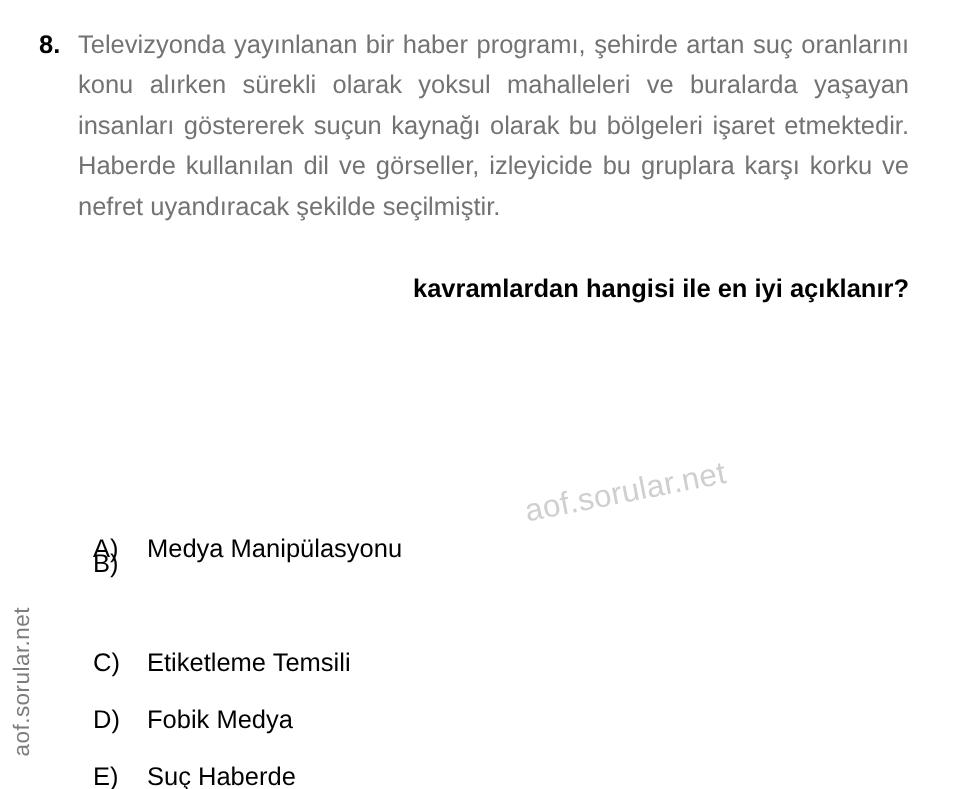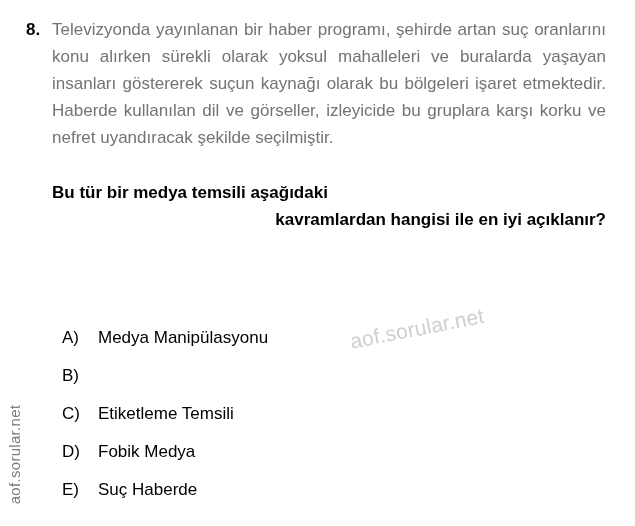--- a/index.html
+++ b/index.html
@@ -110,40 +110,40 @@
     height: 38px;
     font-size: 17px;
   }
   .opt-letter {
     width: 36px;
     flex: 0 0 36px;
     color: #000;
   }
   .opt-text {
     color: #000;
+    margin-top: 28px;
   }
 </style>
 </head>
 <body>
 
 <div class="page">
 
   <div class="left-watermark">
     <span>aof.sorular.net</span>
   </div>
 
   <div class="center-watermark">aof.sorular.net</div>
 
   <div class="question-block">
     <div class="q-row">
       <div class="q-number">8.</div>
       <div class="q-body">
         <div class="q-text">Televizyonda yayınlanan bir haber programı, şehirde artan suç oranlarını konu alırken sürekli olarak yoksul mahalleleri ve buralarda yaşayan insanları göstererek suçun kaynağı olarak bu bölgeleri işaret etmektedir. Haberde kullanılan dil ve görseller, izleyicide bu gruplara karşı korku ve nefret uyandıracak şekilde seçilmiştir.</div>
         <div class="q-prompt">
-          <span>Bu tür bir medya temsili aşağıdaki</span>
           <span class="lastline">kavramlardan hangisi ile en iyi açıklanır?</span>
         </div>
       </div>
     </div>
   </div>
 
   <div class="options">
     <div class="option">
       <span class="opt-letter">A)</span>
       <span class="opt-text">Medya Manipülasyonu</span>

